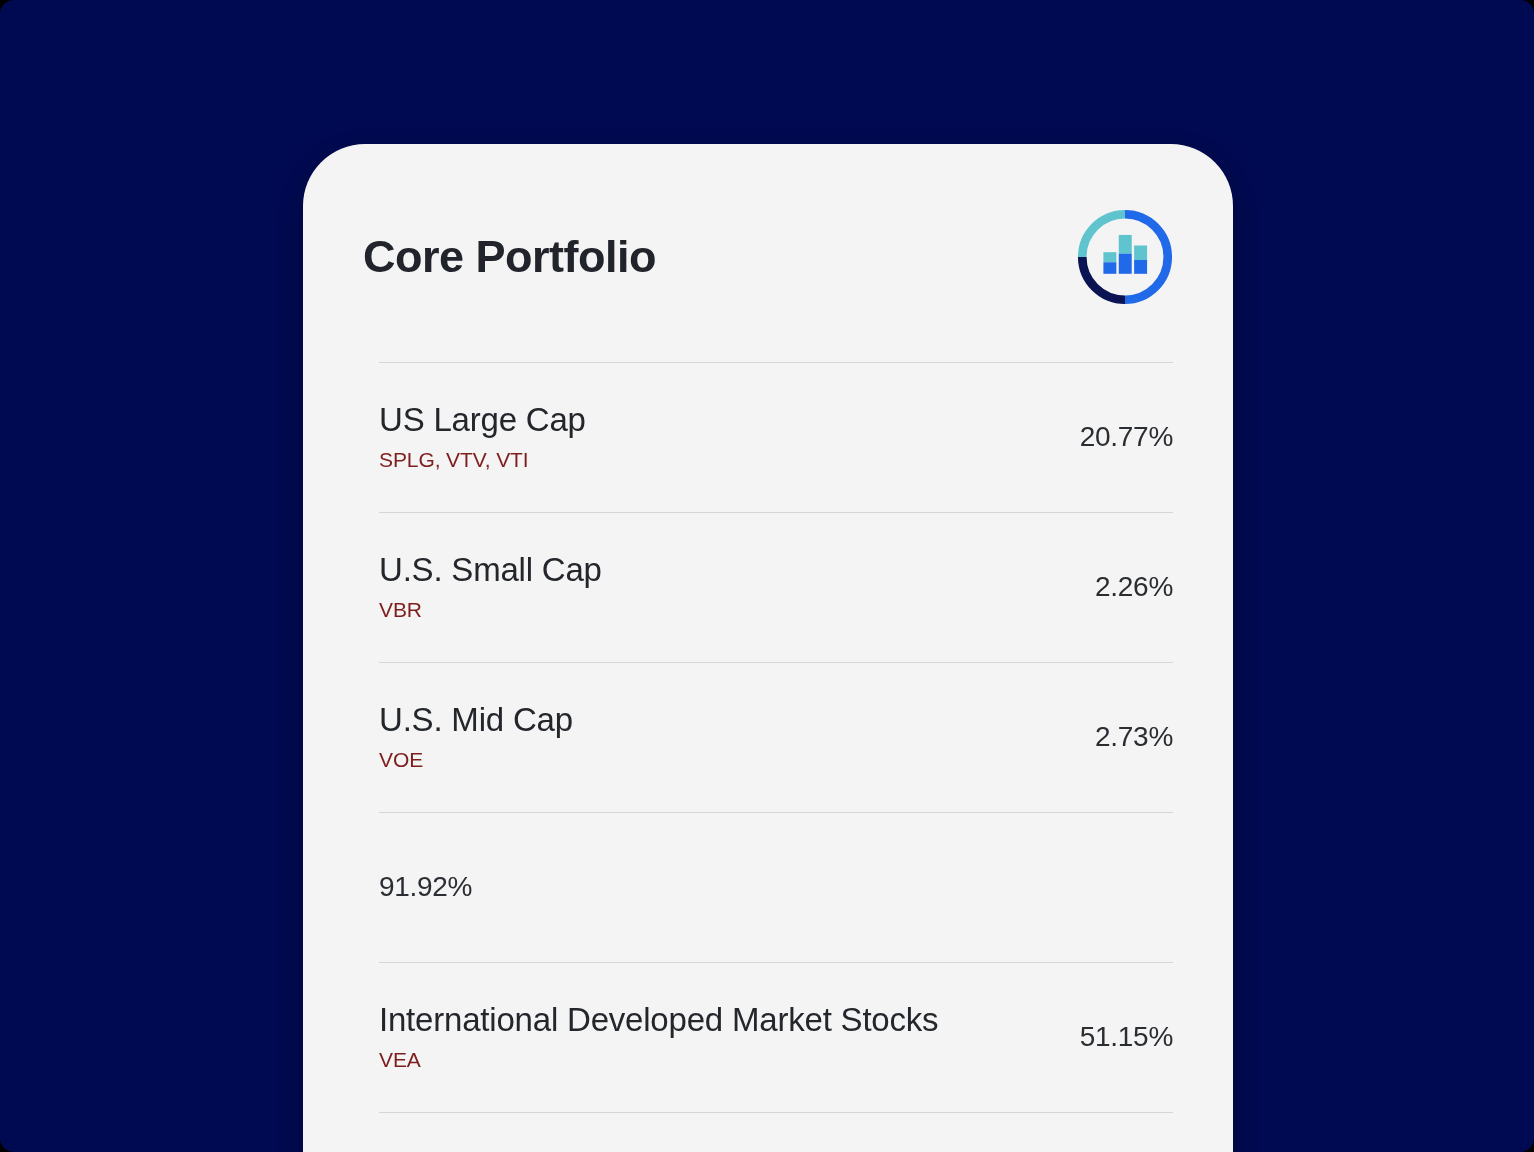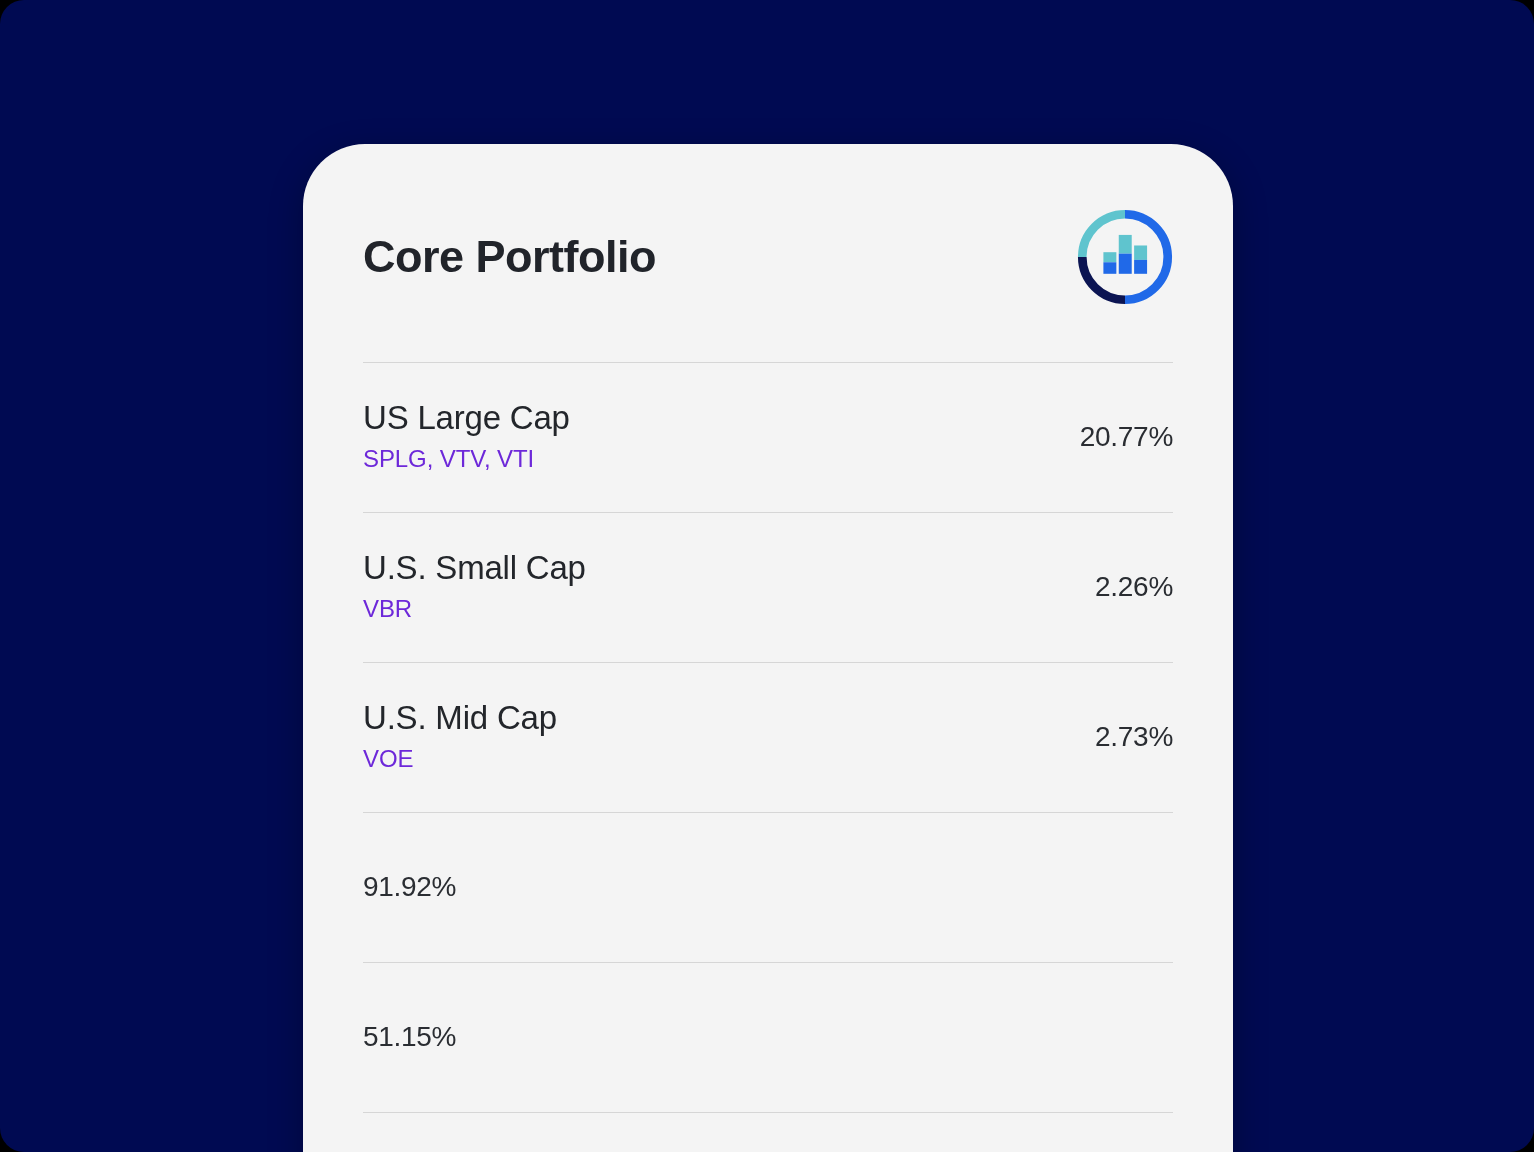--- a/index.html
+++ b/index.html
@@ -14,21 +14,21 @@
     font-family: "Liberation Sans", sans-serif;
     -webkit-font-smoothing: antialiased;
   }
 
   
   #page {
     position: relative;
     width: 1534px;
     height: 1152px;
     background: #000A52;
-    border-radius: 24px;
+    border-radius: 14px;
     overflow: hidden;
   }
 
   
   #card {
     position: absolute;
     left: 303px;
     top: 144px;
     width: 930px;
     height: 1040px;
@@ -62,20 +62,21 @@
   .brand-logo {
     width: 96px;
     height: 96px;
     flex: 0 0 auto;
     display: block;
   }
 
   
   .holdings-list {
     display: block;
+    margin-left: 16px;
   }
   .holding-row {
     display: flex;
     align-items: center;
     justify-content: space-between;
     border-top: 1.6px solid #D6D6D6;
     min-height: 150px;
     box-sizing: border-box;
     padding: 18px 0 20px 0;
     gap: 24px;
@@ -88,23 +89,23 @@
   }
   .holding-name {
     font-size: 33px;
     font-weight: 400;
     color: #23262B;
     line-height: 1.12;
     white-space: nowrap;
     letter-spacing: -0.2px;
   }
   .holding-tickers {
-    font-size: 24px;
+    font-size: 21px;
     font-weight: 400;
-    color: #6d28d9;
+    color: #7f1d1d;
     line-height: 1.12;
     white-space: nowrap;
     letter-spacing: -0.1px;
   }
   .holding-pct {
     font-size: 28px;
     font-weight: 400;
     color: #2A2D32;
     line-height: 1;
     white-space: nowrap;
@@ -171,20 +172,24 @@
             <div class="holding-tickers">VOE</div>
           </div>
           <div class="holding-pct">2.73%</div>
         </div>
 
         <div class="holding-row">
           <div class="holding-pct">91.92%</div>
         </div>
 
         <div class="holding-row">
+          <div class="holding-main">
+            <div class="holding-name">International Developed Market Stocks</div>
+            <div class="holding-tickers">VEA</div>
+          </div>
           <div class="holding-pct">51.15%</div>
         </div>
 
         <div class="list-end-rule"></div>
 
       </div>
     </div>
   </div>
 </div>
 

